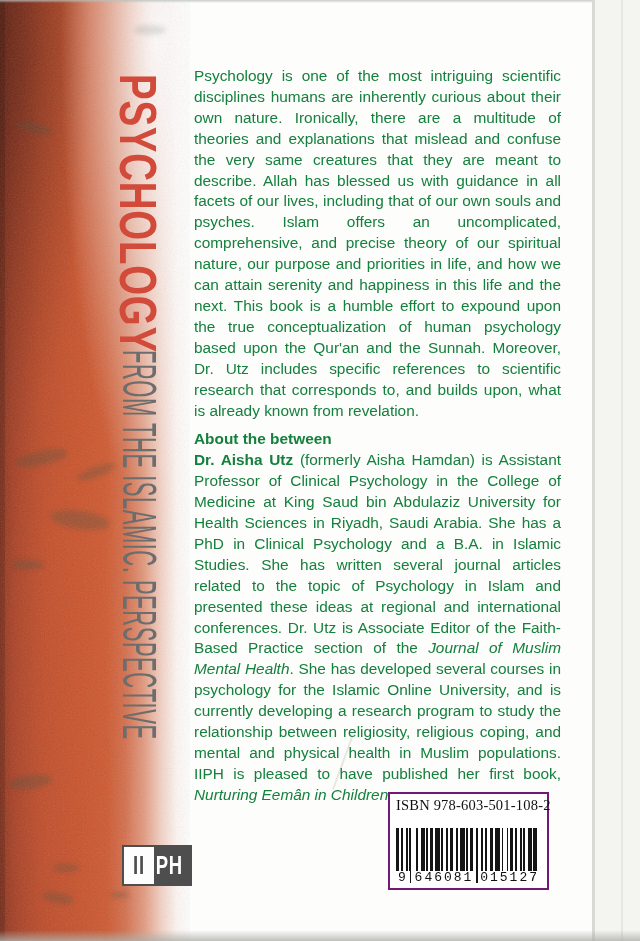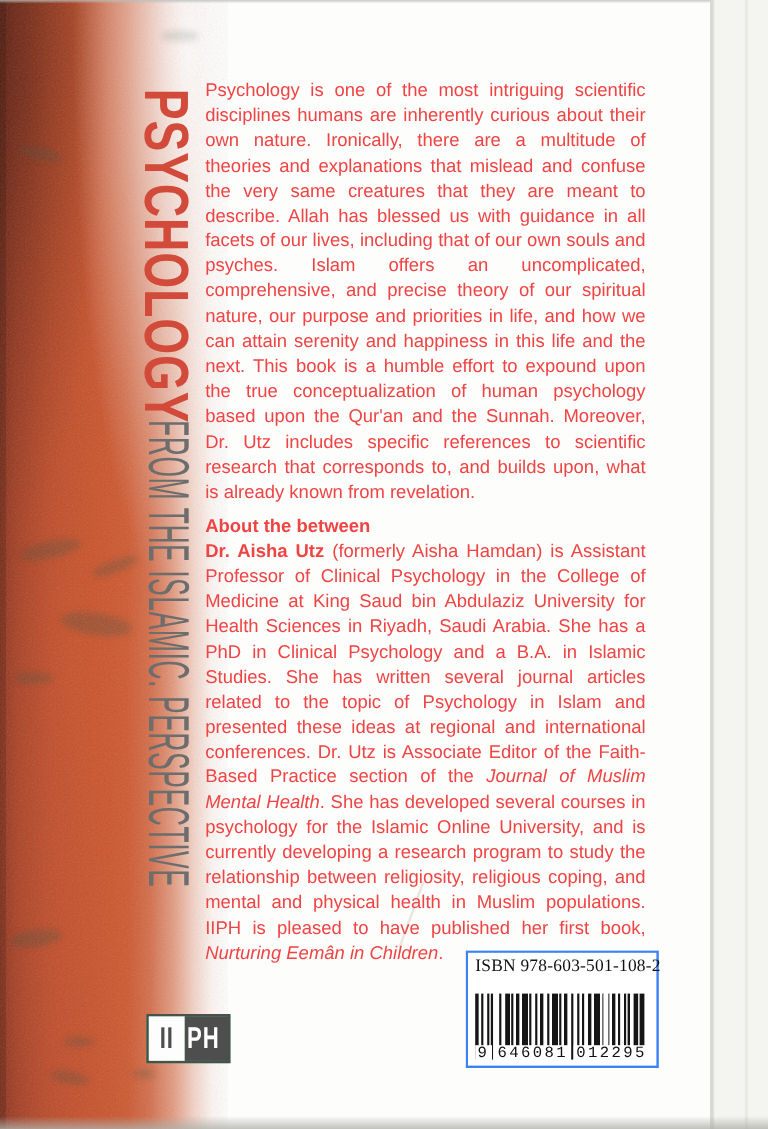--- a/index.html
+++ b/index.html
@@ -13,37 +13,37 @@
   .spine-primary,.spine-secondary{
      position:absolute;z-index:2;writing-mode:vertical-rl;text-orientation:mixed;
      line-height:1;white-space:nowrap;transform-origin:top center;
      font-family:"Liberation Sans",sans-serif;}
   .spine-primary{left:112px;top:74px;width:52px;font-size:52px;font-weight:700;
      color:#d14a3a;letter-spacing:1px;transform:scaleY(0.74);}
   .spine-secondary{left:115px;top:350px;width:48px;font-size:48px;font-weight:400;
      color:#6d6d6d;letter-spacing:1px;transform:scaleY(0.46);}
 
   
-  .body-col{position:absolute;left:171px;top:66px;width:367px;z-index:2;
-     color:#ef4444;font-size:15.4px;line-height:20.9px;}
+  .body-col{position:absolute;left:194px;top:66px;width:367px;z-index:2;
+     color:#15803d;font-size:15.4px;line-height:20.9px;}
   .body-col p{margin:0;text-align:justify;}
   .about-h{margin-top:8px !important;font-weight:700;text-align:left !important;}
 
   
   .iiph{position:absolute;left:122px;top:845px;width:70px;height:41px;z-index:2;
      border:2px solid #4e4e4e;box-sizing:border-box;display:flex;background:#22c55e;}
   .iiph-left{width:46%;display:flex;align-items:center;justify-content:center;background:#fdfdfd;}
   .iiph-right{flex:1;background:#4e4e4e;color:#fff;display:flex;align-items:center;justify-content:flex-start;}
   .iiph span{font-weight:700;font-size:25px;letter-spacing:1px;transform:scaleX(0.74);display:inline-block;}
   .iiph-left span{color:#4e4e4e;}
   .iiph-right span{margin-left:-3px;}
 
   
   .barcode{position:absolute;left:388px;top:792px;width:161px;height:98px;z-index:2;
-     background:#fff;border:2px solid #3b82f6;box-sizing:border-box;
+     background:#fff;border:2px solid #701a75;box-sizing:border-box;
      padding:3px 6px 5px;display:flex;flex-direction:column;gap:12px;}
   .isbn{font-family:"Liberation Serif",serif;font-size:14.5px;text-align:center;
      color:#101010;letter-spacing:0.2px;white-space:nowrap;}
   .bars-wrap{position:relative;flex:1;margin-top:2px;}
   .bars{display:flex;height:100%;}
   .bar-digits{position:absolute;left:0;right:0;bottom:-1px;display:flex;
      justify-content:space-between;font-family:"Liberation Mono",monospace;
      font-size:13px;color:#111;}
   .bar-digits span{background:#fff;padding:0 2px;letter-spacing:2px;line-height:13px;}
 
@@ -203,21 +203,21 @@
           <div style="width: 1.68px; height: 100%; background: rgb(255, 255, 255);"></div>
           <div style="width: 1.68px; height: 100%; background: rgb(21, 21, 21);"></div>
           <div style="width: 3.36px; height: 100%; background: rgb(255, 255, 255);"></div>
           <div style="width: 3.36px; height: 100%; background: rgb(21, 21, 21);"></div>
           <div style="width: 1.68px; height: 100%; background: rgb(255, 255, 255);"></div>
           <div style="width: 3.36px; height: 100%; background: rgb(21, 21, 21);"></div>
         </div>
       <div class="bar-digits">
         <span>9</span>
         <span>646081</span>
-        <span>012295</span>
+        <span>015127</span>
       </div>
     </div>
   </div>
 
   <div class="top-edge"></div>
   <div class="right-edge-line"></div>
   <div class="right-edge-area"></div>
   <div class="bottom-edge"></div>
 
 </div>

